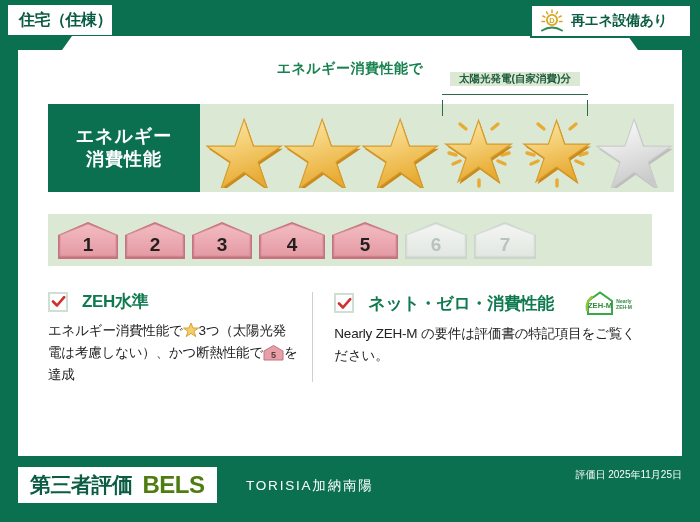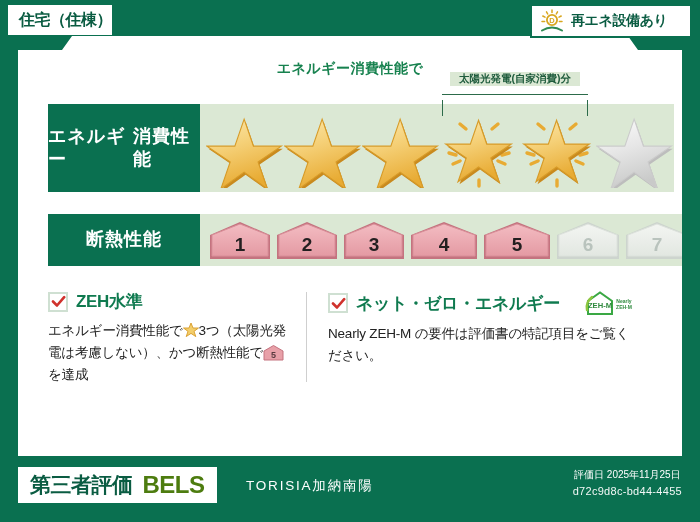--- a/index.html
+++ b/index.html
@@ -68,21 +68,21 @@
 
   
   .row {
     display: flex; align-items: stretch;
     margin: 0 8px;
   }
   .row-label {
     width: 152px; flex: 0 0 152px;
     background: #0a7050;
     color: #ffffff;
-    display: flex; flex-direction: row;
+    display: flex; flex-direction: column;
     align-items: center; justify-content: center;
     font-size: 18px; font-weight: bold; letter-spacing: 1px;
     line-height: 1.28;
   }
   .row-body {
     flex: 1 1 auto;
     background: #dbe8d4;
     position: relative;
   }
 
@@ -136,21 +136,21 @@
   .cols {
     display: flex; margin: 24px 8px 0 8px; gap: 0;
   }
   .col { flex: 1 1 50%; padding-right: 14px; position: relative; }
   .col.right { padding-left: 22px; }
   .col-divider {
     position: absolute; left: 0; top: 2px; bottom: 4px;
     width: 1px; background: #cfcfcf;
   }
   .col-head {
-    display: flex; align-items: center; gap: 8px; margin-bottom: 7px;
+    display: flex; align-items: center; gap: 14px; margin-bottom: 7px;
   }
   .checkbox {
     width: 20px; height: 20px; flex: 0 0 20px;
     border: 2px solid #cfe0d2; background: #ffffff;
     display: flex; align-items: center; justify-content: center;
   }
   .checkbox svg { width: 15px; height: 15px; }
   .col-title {
     font-size: 17px; font-weight: bold; color: #0f7a4f;
     letter-spacing: -0.3px; white-space: nowrap;
@@ -306,23 +306,20 @@
                 </defs>
                 <polygon points="39,11 49,40 79,40 54,57 64,86 39,68 14,86 24,57 -1,40 29,40" fill="#bdbdbd" transform="translate(1.5,2.5) scale(0.93) translate(2,1)"></polygon>
                 <polygon points="39,11 49,40 79,40 54,57 64,86 39,68 14,86 24,57 -1,40 29,40" fill="url(#gray1)" stroke="#cbcbcb" stroke-width="1.2" transform="scale(0.93) translate(2,1)"></polygon>
               </svg>
             </div>
           </div>
         </div>
       </div>
 
       <div class="row insul-row">
-        <div class="row-label">
-          <div>断熱性能</div>
-        </div>
         <div class="row-body">
           <div class="houses-wrap">
 
             <div class="house on" style="width:64px">
               <svg viewBox="0 0 64 42" preserveAspectRatio="none">
                 <defs>
                     <linearGradient id="pk" x1="0" y1="0" x2="0" y2="1">
                   <stop offset="0%" stop-color="#f3bcc2"></stop>
                       <stop offset="100%" stop-color="#e49aa3"></stop>
                     </linearGradient>
@@ -413,21 +410,21 @@
         </div>
 
         <div class="col right">
           <div class="col-divider"></div>
           <div class="col-head">
             <span class="checkbox">
               <svg viewBox="0 0 15 15">
                 <path d="M2 7.5 L6 11.5 L13.2 3.2" fill="none" stroke="#d0322d" stroke-width="2.6" stroke-linecap="round" stroke-linejoin="round"></path>
               </svg>
             </span>
-            <span class="col-title">ネット・ゼロ・エネルギー</span>
+            <span class="col-title">ネット・ゼロ・消費性能</span>
             <span class="zehm-logo">
               <svg viewBox="0 0 54 26">
                 <path d="M4 24 L4 11 L16 2.5 L28 11 L28 24 Z" fill="none" stroke="#3aa844" stroke-width="2"></path>
                 <path d="M3 20 Q1.5 12 8 7" fill="none" stroke="#8cc63f" stroke-width="2.4" stroke-linecap="round"></path>
                 <text x="16" y="18" font-size="7.6" font-weight="bold" fill="#2f8a3e" text-anchor="middle" font-family="Liberation Sans, sans-serif">ZEH-M</text>
                 <text x="40" y="13" font-size="5" font-weight="bold" fill="#2f8a3e" text-anchor="middle" font-family="Liberation Sans, sans-serif">Nearly</text>
                 <text x="40" y="19" font-size="5" font-weight="bold" fill="#2f8a3e" text-anchor="middle" font-family="Liberation Sans, sans-serif">ZEH-M</text>
               </svg>
             </span>
           </div>
@@ -439,17 +436,16 @@
   </div>
 
   <div class="footer">
     <div class="bels-box">
       <span class="bels-jp">第三者評価</span>
       <span class="bels-en">BELS</span>
     </div>
     <div class="builder">TORISIA加納南陽</div>
     <div class="foot-right">
       <div class="foot-date">評価日 2025年11月25日</div>
-      <div class="foot-id">d72c9d8c-bd44-4455</div>
     </div>
   </div>
 
 </div>
 
 </body></html>

